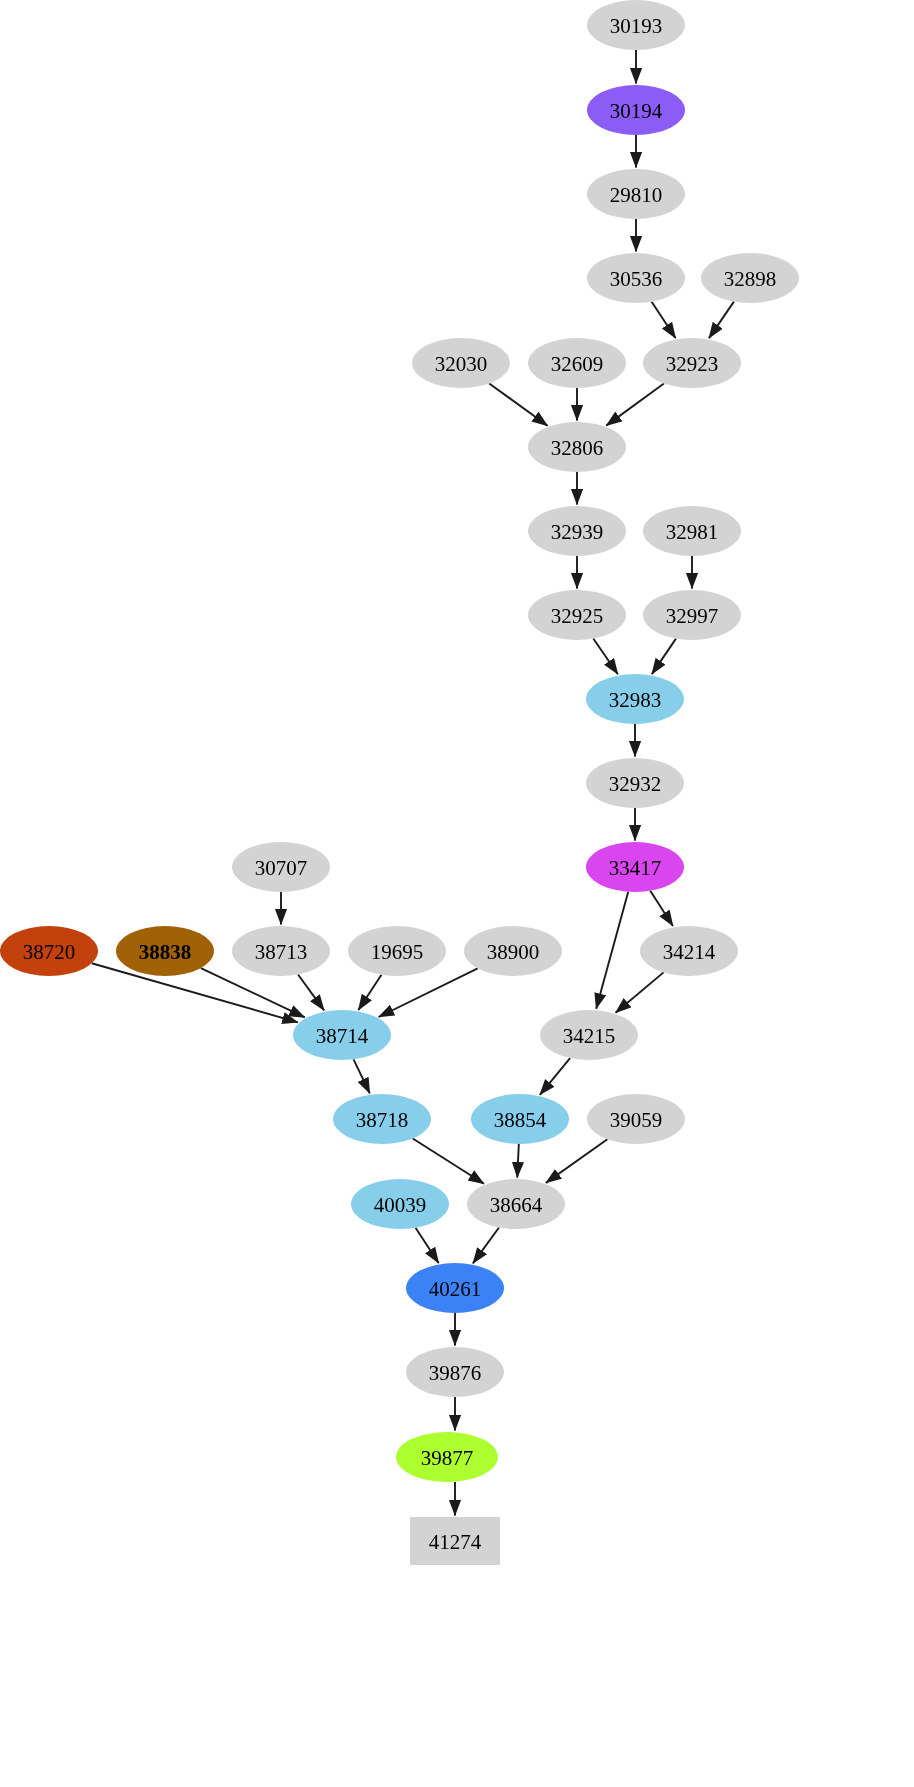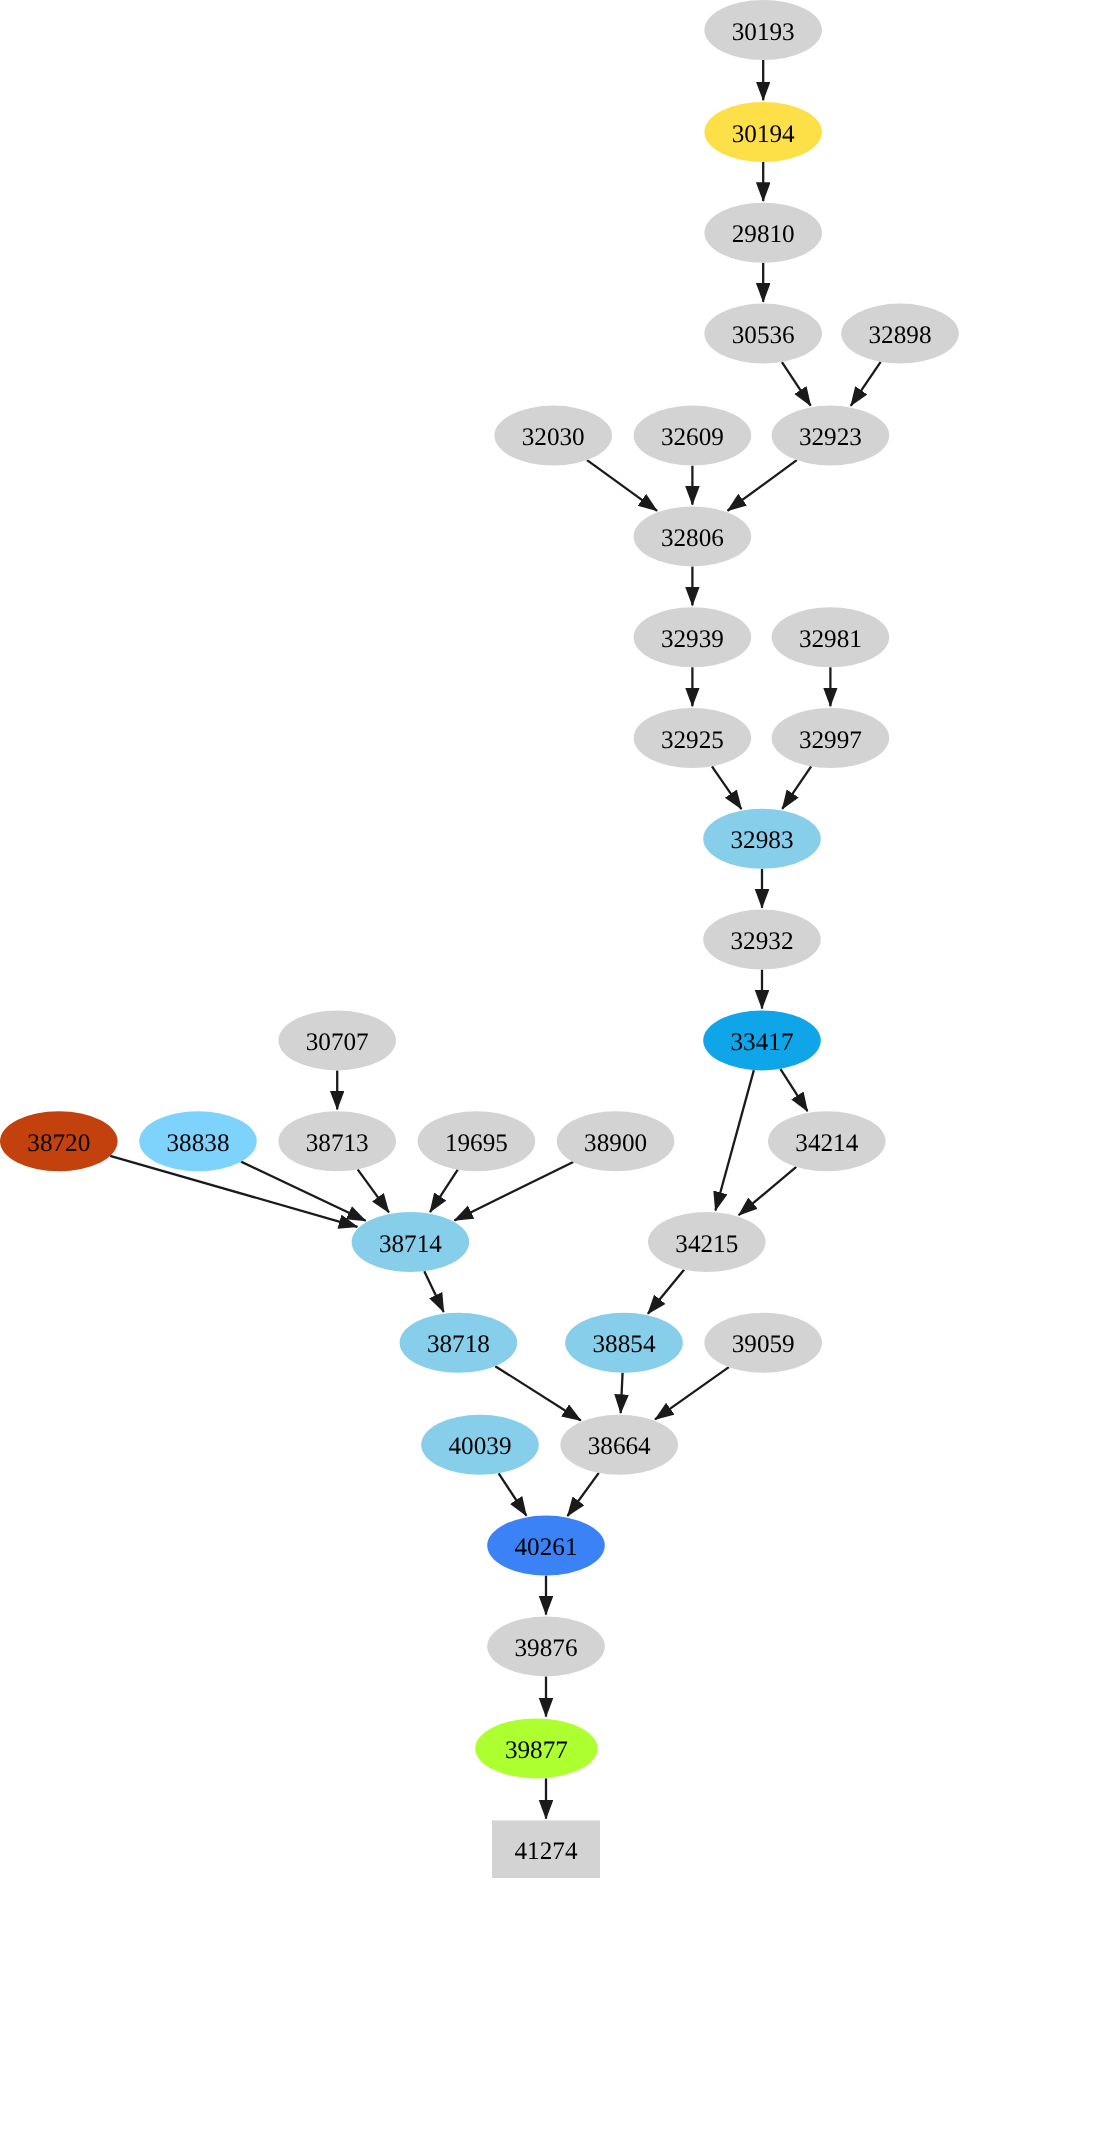--- a/index.html
+++ b/index.html
@@ -102,21 +102,21 @@
         <path d="M498.98,1227.44 L472.91,1263.34" stroke="#1a1a1a" stroke-width="1.9" fill="none" marker-end="url(#arrowhead)"></path>
         <path d="M455.00,1313.00 L455.00,1345.50" stroke="#1a1a1a" stroke-width="1.9" fill="none" marker-end="url(#arrowhead)"></path>
         <path d="M455.00,1397.00 L455.00,1430.50" stroke="#1a1a1a" stroke-width="1.9" fill="none" marker-end="url(#arrowhead)"></path>
         <path d="M455.00,1482.00 L455.00,1515.50" stroke="#1a1a1a" stroke-width="1.9" fill="none" marker-end="url(#arrowhead)"></path>
       </g>
   </svg>
   <div id="node-layer">
       <div class="node ellipse" style="left: 587px; top: 0px; width: 98px; height: 50px; background: rgb(211, 211, 211);">
         <span class="node-label">30193</span>
       </div>
-      <div class="node ellipse" style="left: 587px; top: 85px; width: 98px; height: 50px; background: #fde047;">
+      <div class="node ellipse" style="left: 587px; top: 85px; width: 98px; height: 50px; background: #8b5cf6;">
         <span class="node-label">30194</span>
       </div>
       <div class="node ellipse" style="left: 587px; top: 169px; width: 98px; height: 50px; background: rgb(211, 211, 211);">
         <span class="node-label">29810</span>
       </div>
       <div class="node ellipse" style="left: 587px; top: 253px; width: 98px; height: 50px; background: rgb(211, 211, 211);">
         <span class="node-label">30536</span>
       </div>
       <div class="node ellipse" style="left: 701px; top: 253px; width: 98px; height: 50px; background: rgb(211, 211, 211);">
         <span class="node-label">32898</span>
@@ -144,30 +144,30 @@
       </div>
       <div class="node ellipse" style="left: 643px; top: 590px; width: 98px; height: 50px; background: rgb(211, 211, 211);">
         <span class="node-label">32997</span>
       </div>
       <div class="node ellipse" style="left: 586px; top: 674px; width: 98px; height: 50px; background: rgb(135, 206, 235);">
         <span class="node-label">32983</span>
       </div>
       <div class="node ellipse" style="left: 586px; top: 758px; width: 98px; height: 50px; background: rgb(211, 211, 211);">
         <span class="node-label">32932</span>
       </div>
-      <div class="node ellipse" style="left: 586px; top: 842px; width: 98px; height: 50px; background: #0ea5e9; justify-content: center;">
+      <div class="node ellipse" style="left: 586px; top: 842px; width: 98px; height: 50px; background: #d946ef; justify-content: center;">
         <span class="node-label">33417</span>
       </div>
       <div class="node ellipse" style="left: 232px; top: 842px; width: 98px; height: 50px; background: rgb(211, 211, 211);">
         <span class="node-label">30707</span>
       </div>
       <div class="node ellipse" style="left: 0px; top: 926px; width: 98px; height: 50px; background: #c2410c;">
         <span class="node-label">38720</span>
       </div>
-      <div class="node ellipse" style="left: 116px; top: 926px; width: 98px; height: 50px; background: #7dd3fc;">
+      <div class="node ellipse" style="left: 116px; top: 926px; width: 98px; height: 50px; background: #a16207; font-weight: bold;">
         <span class="node-label">38838</span>
       </div>
       <div class="node ellipse" style="left: 232px; top: 926px; width: 98px; height: 50px; background: rgb(211, 211, 211);">
         <span class="node-label">38713</span>
       </div>
       <div class="node ellipse" style="left: 348px; top: 926px; width: 98px; height: 50px; background: rgb(211, 211, 211);">
         <span class="node-label">19695</span>
       </div>
       <div class="node ellipse" style="left: 464px; top: 926px; width: 98px; height: 50px; background: rgb(211, 211, 211);">
         <span class="node-label">38900</span>

